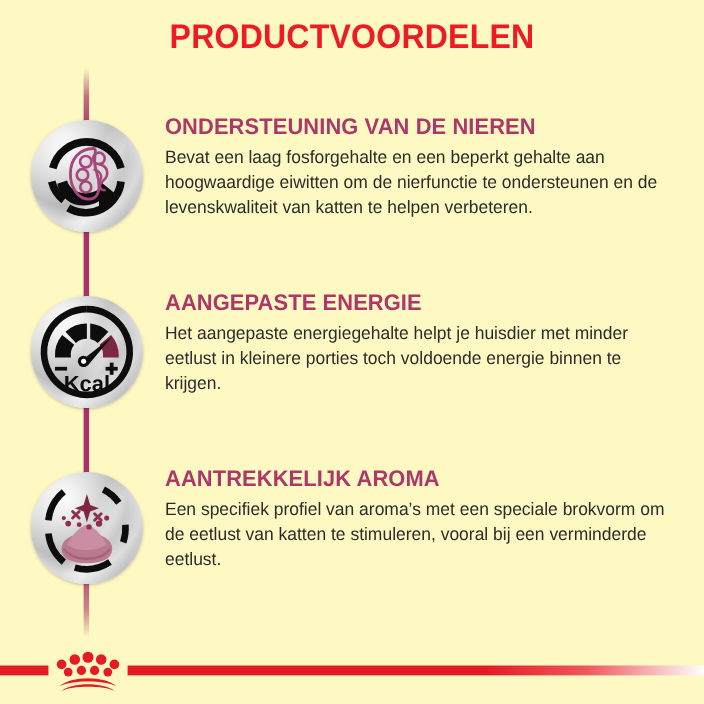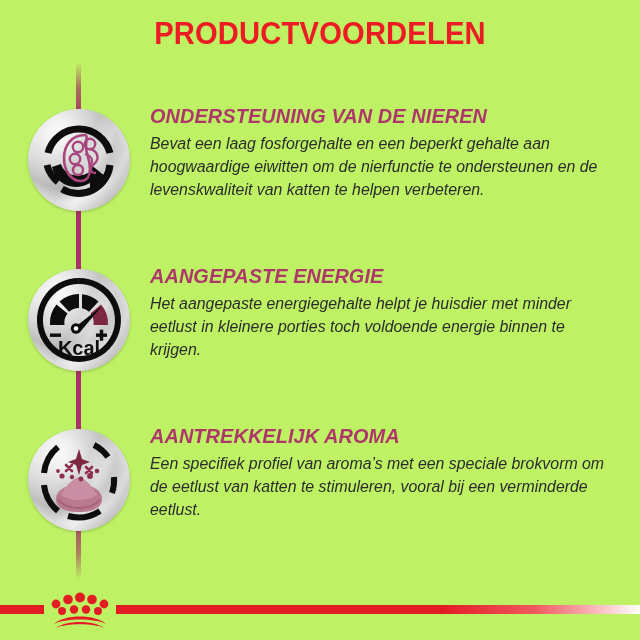--- a/index.html
+++ b/index.html
@@ -13,21 +13,21 @@
     height: 640px;
     overflow: hidden;
     font-family: "Liberation Sans", sans-serif;
     position: relative;
   }
 
   #page {
     position: relative;
     width: 640px;
     height: 640px;
-    background: #bef264;
+    background: #fef9c3;
   }
 
   
   .page-title {
     position: absolute;
     top: 16px;
     left: 0;
     width: 640px;
     text-align: center;
     font-family: "Liberation Sans Narrow", "Liberation Sans", sans-serif;
@@ -104,21 +104,20 @@
     width: 100%;
     height: 100%;
   }
 
   
   .text-block {
     position: absolute;
     left: 150px;
     top: 0;
     width: 470px;
-    font-style: italic;
   }
   .benefit-heading {
     font-family: "Liberation Sans Narrow", "Liberation Sans", sans-serif;
     font-weight: 700;
     font-size: 20.5px;
     color: #ad3768;
     letter-spacing: 0.1px;
     margin: 0 0 4px 0;
     line-height: 1.12;
     transform: scaleX(0.97);

